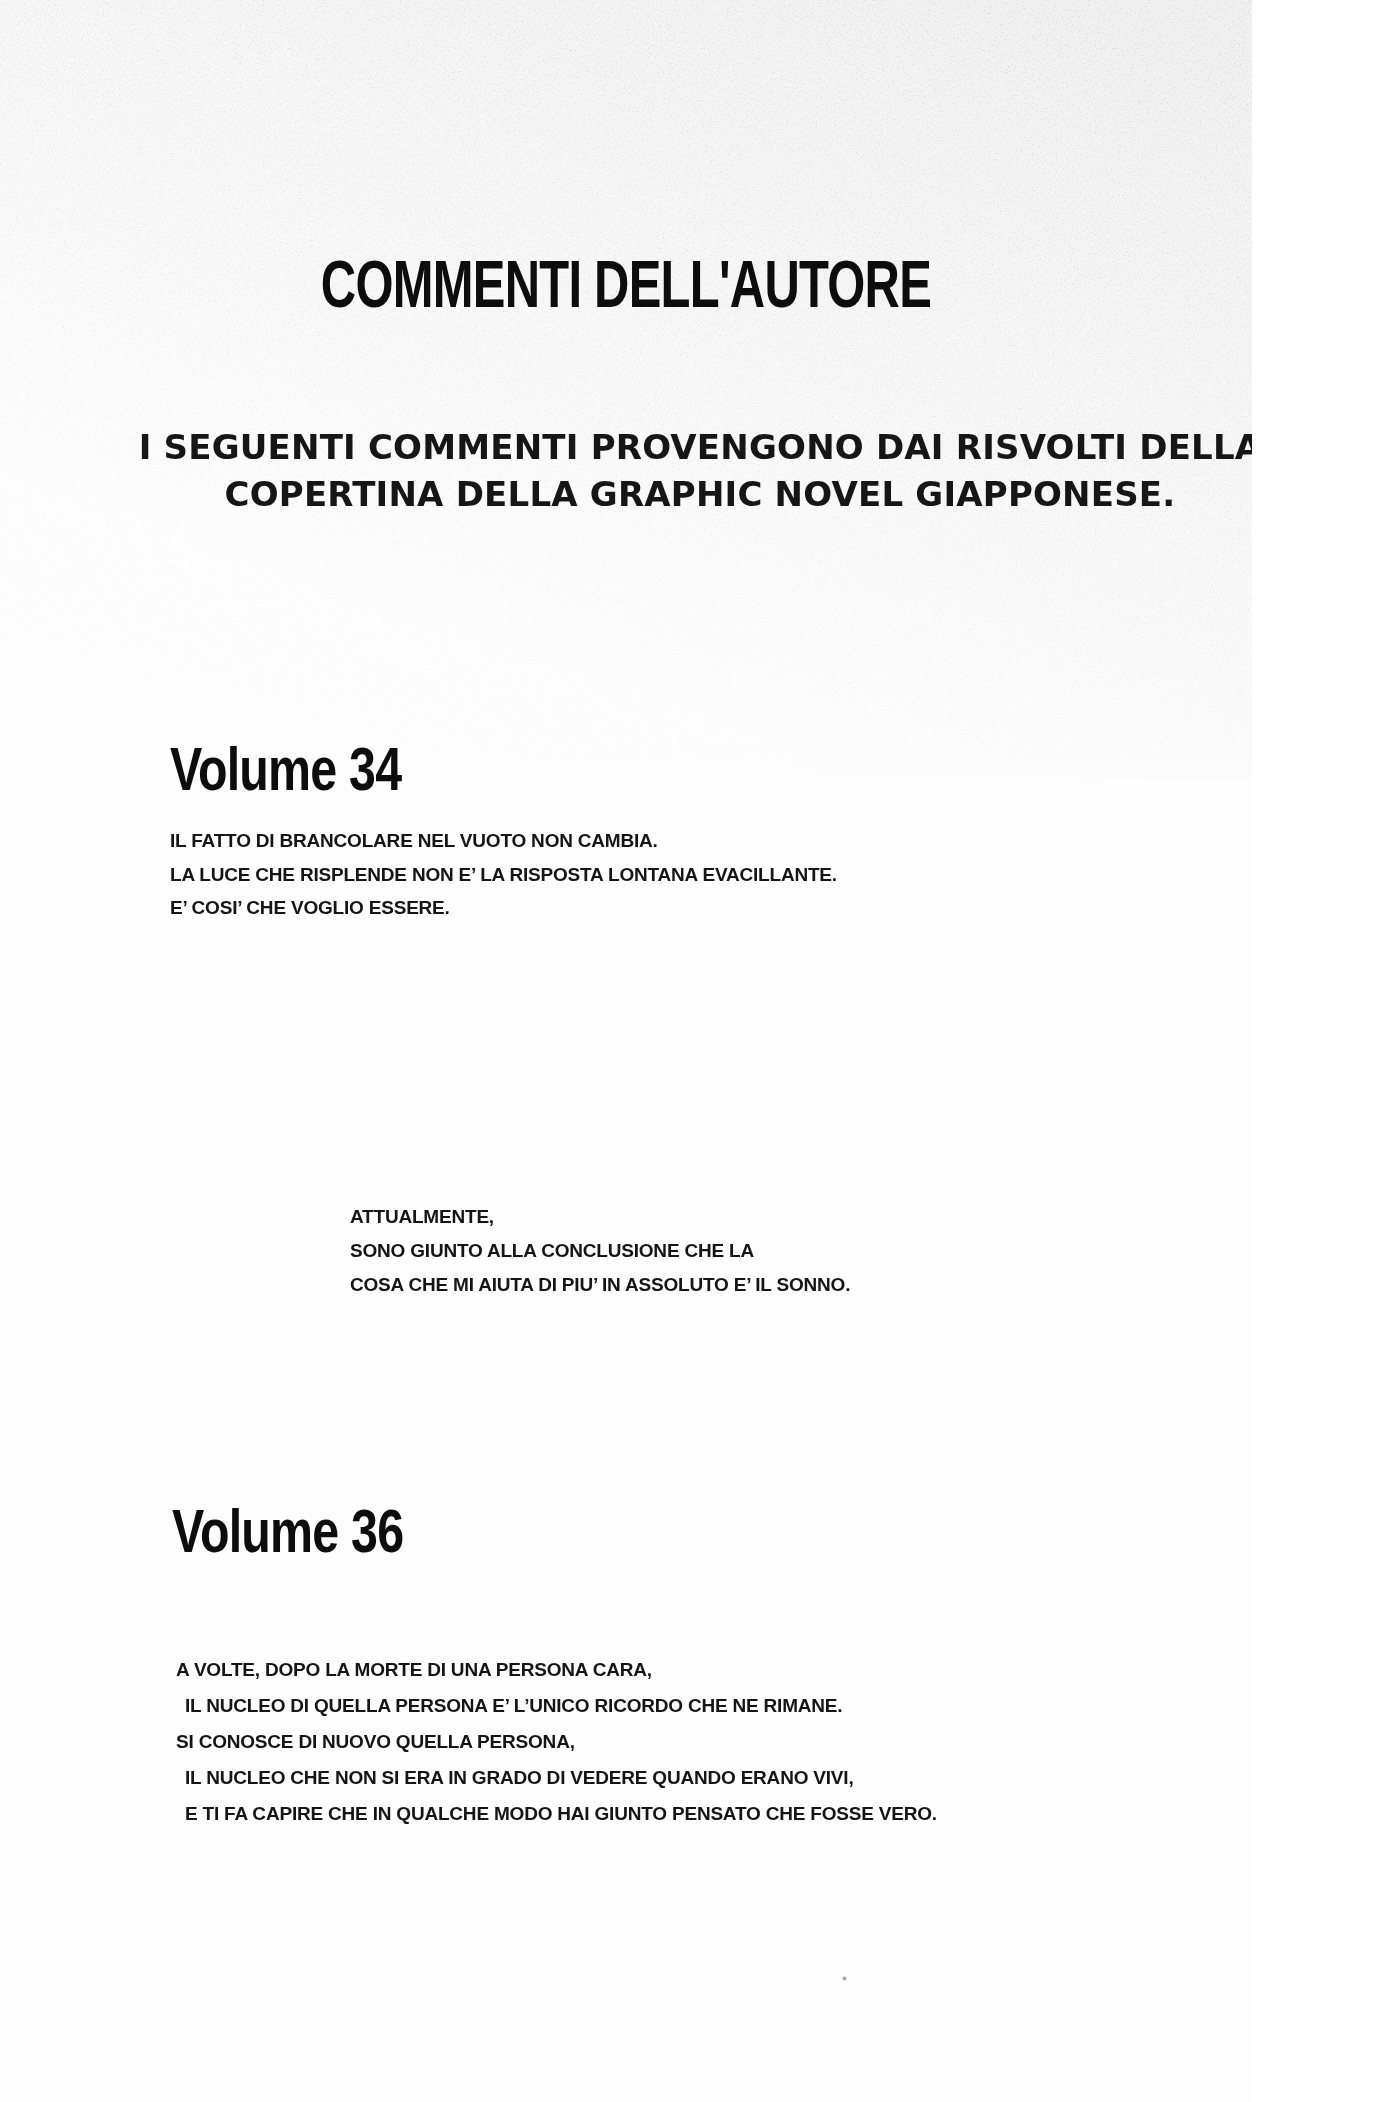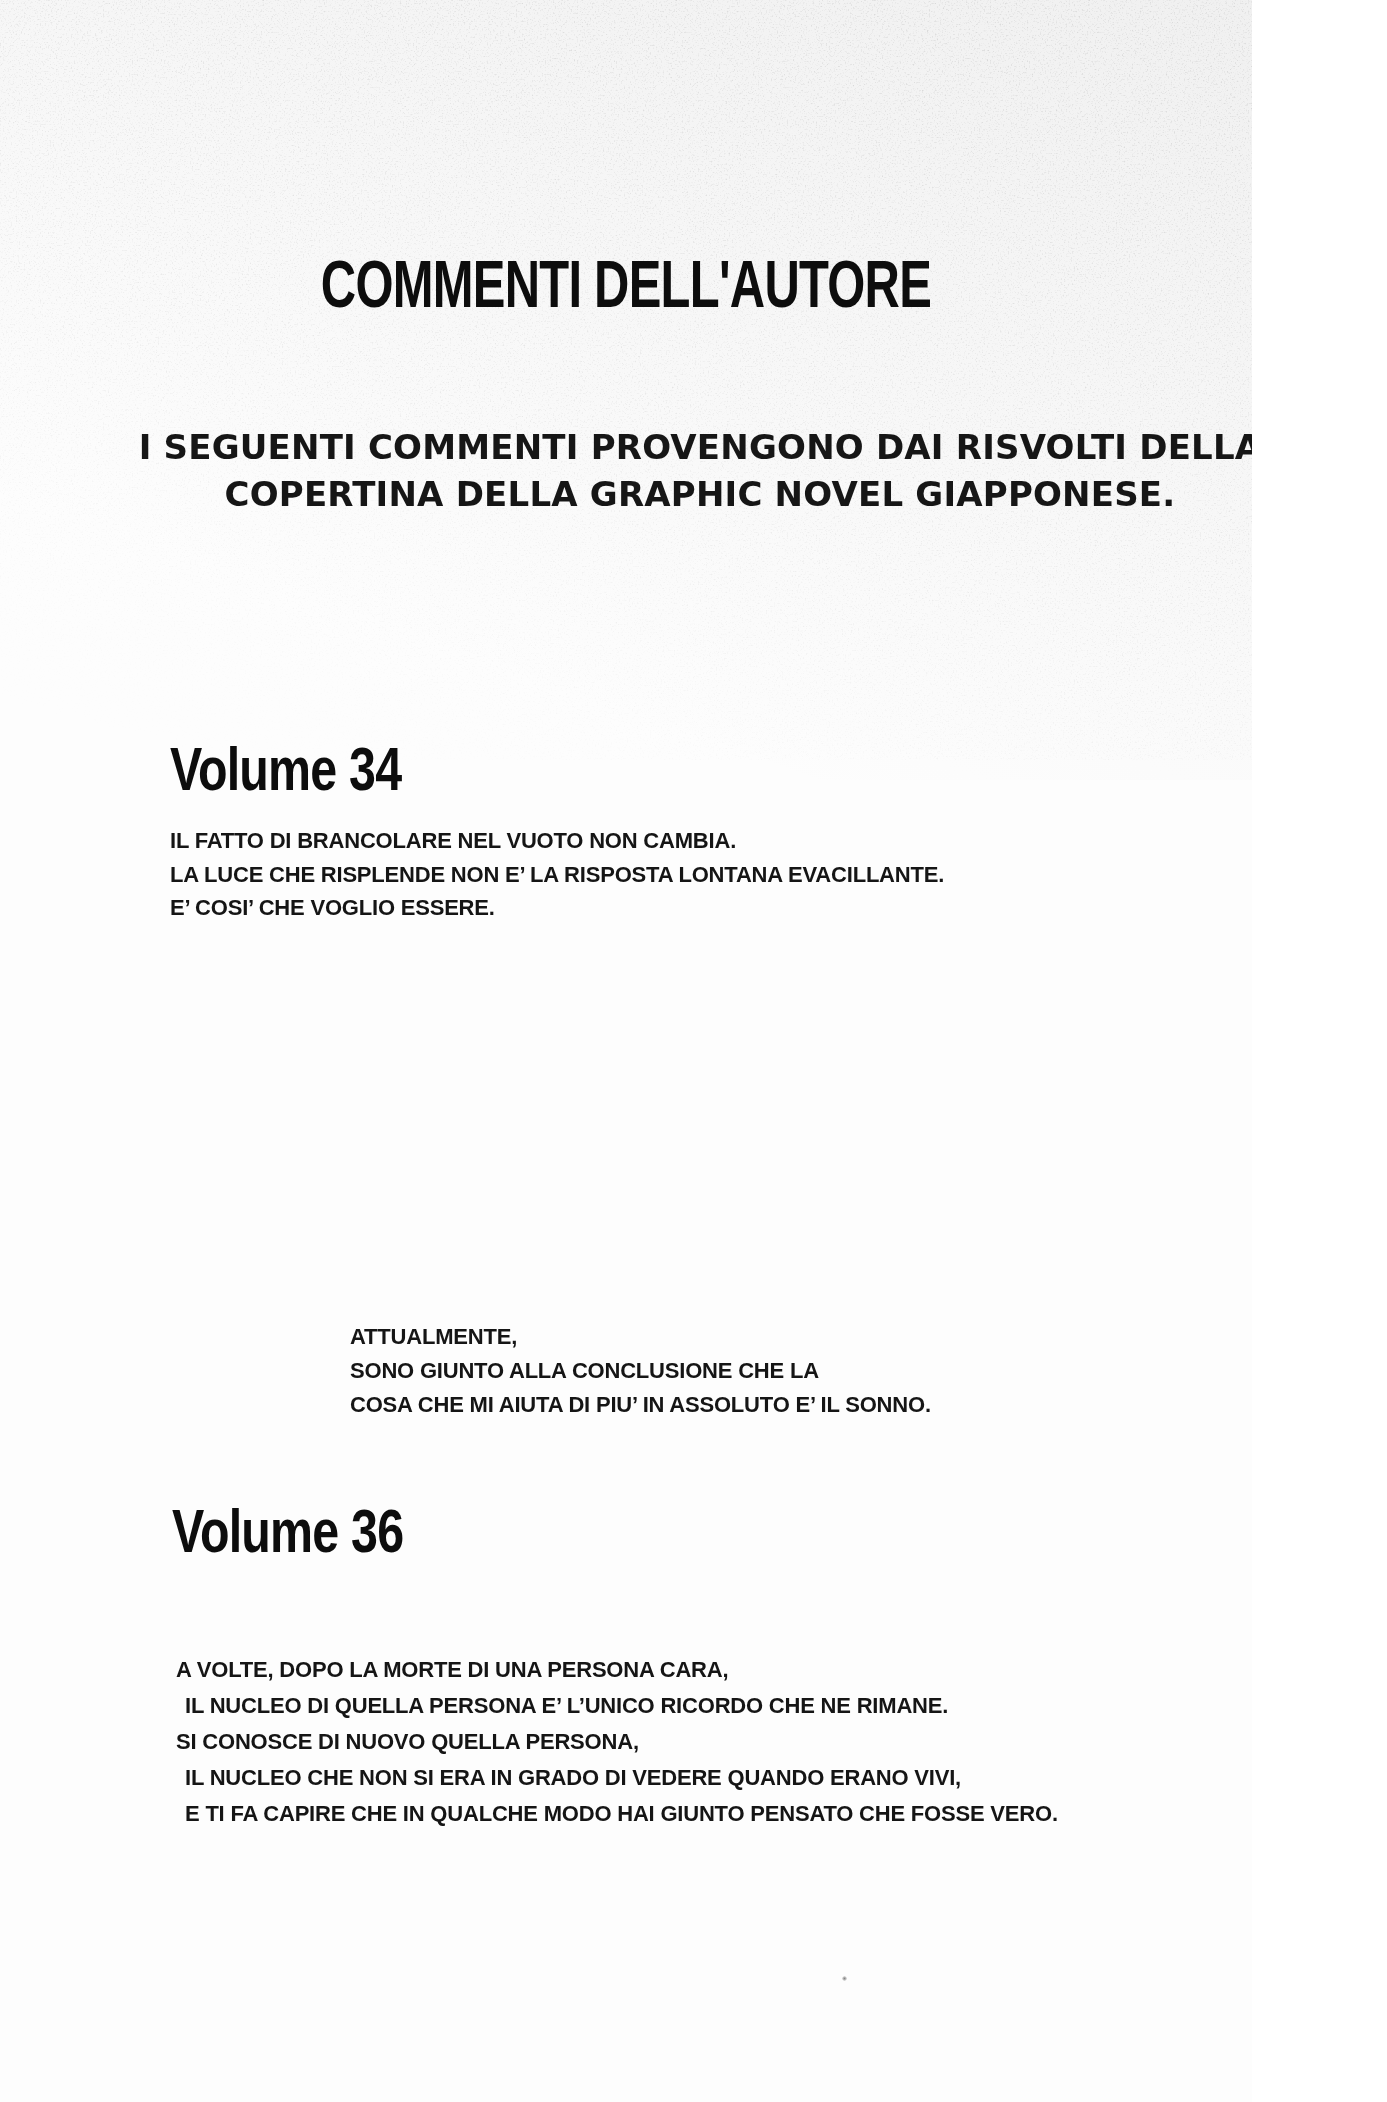--- a/index.html
+++ b/index.html
@@ -41,25 +41,25 @@
   .vol-heading{
     position:absolute;margin:0;
     font-size:62px;font-weight:700;line-height:1;
     color:#0d0d0d;white-space:nowrap;
   }
   #v34-heading{left:170px;top:738px;}
   #v35-heading{left:348px;top:1150px;}
   #v36-heading{left:172px;top:1500px;}
   .vol-body{
     position:absolute;margin:0;
-    font-size:22px;font-weight:700;
+    font-size:19px;font-weight:700;
     letter-spacing:-0.2px;color:#151515;white-space:nowrap;
   }
   #v34-body{left:170px;top:824px;line-height:33.5px;}
-  #v35-body{left:350px;top:1320px;line-height:34px;}
+  #v35-body{left:350px;top:1200px;line-height:34px;}
   #v36-body{left:176px;top:1616px;line-height:36px;margin-top:36px;}
   .ind{padding-left:9px;}
   .speck{
     position:absolute;left:842px;top:1976px;width:5px;height:5px;
     border-radius:50%;
     background:radial-gradient(circle, rgba(90,90,90,.75) 0%, rgba(120,120,120,.35) 55%, rgba(255,255,255,0) 75%);
     pointer-events:none;
   }
 </style>
 </head>

